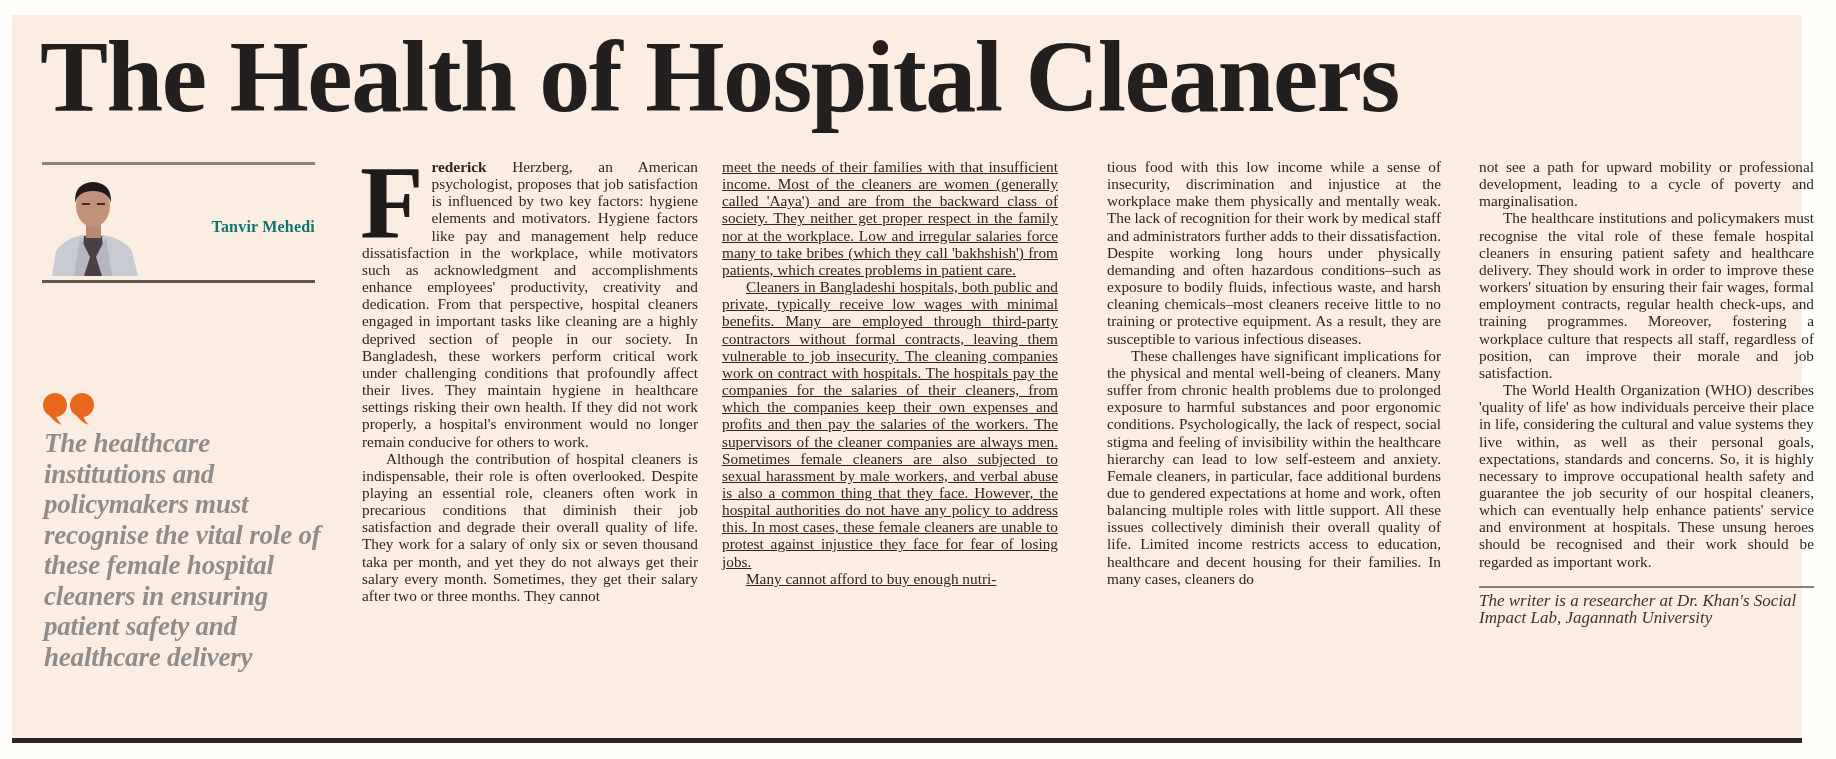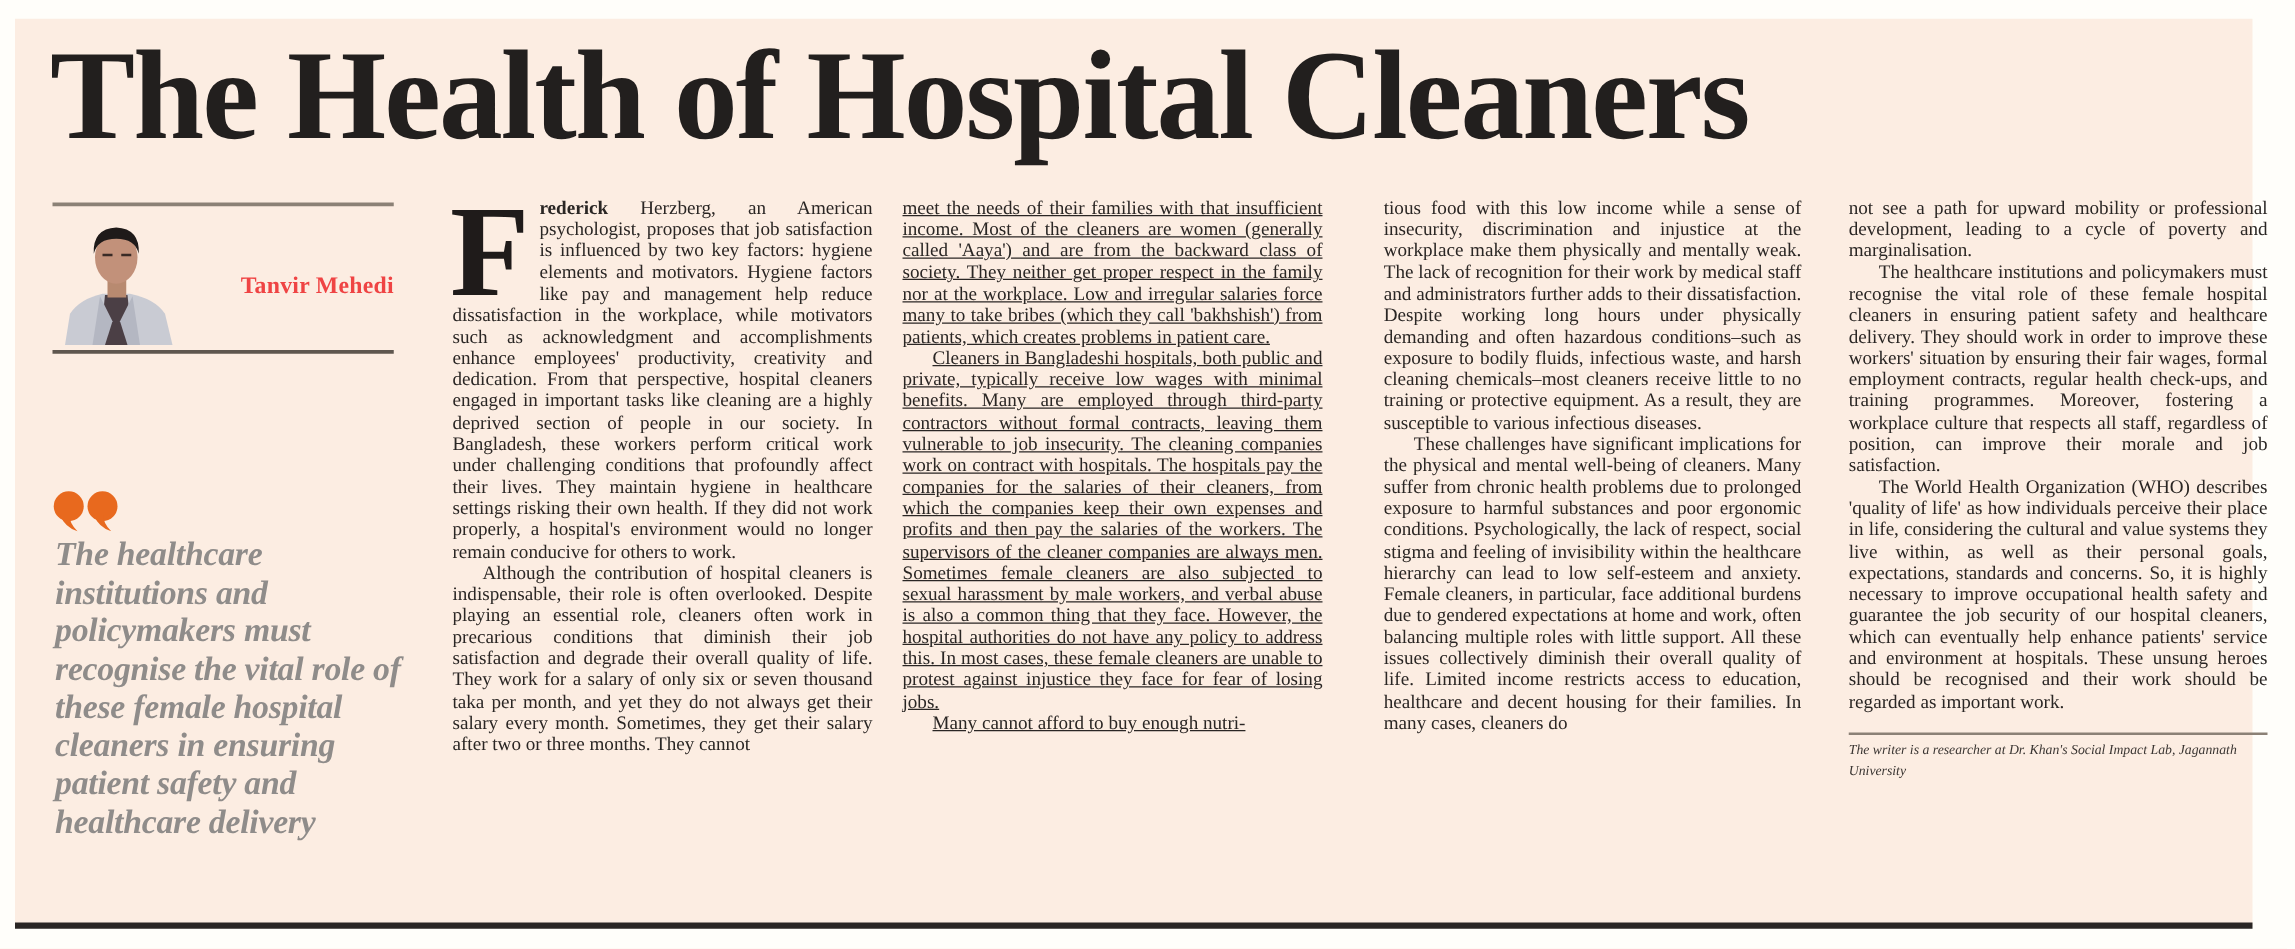--- a/index.html
+++ b/index.html
@@ -21,21 +21,21 @@
     white-space:nowrap;
   }
   .author-box {
     position:absolute; left:42px; top:162px; width:273px; height:115px;
     border-top:3px solid #8b8176; border-bottom:3px solid #5f574f;
   }
   .avatar {
     position:absolute; left:2px; top:8px; width:98px; height:103px; overflow:hidden;
   }
   .author-name {
-    position:absolute; right:0; top:53px; font-weight:700; font-size:19px; color:#ef4444;
+    position:absolute; right:0; top:53px; font-weight:700; font-size:16px; color:#0f766e;
     letter-spacing:0.2px;
   }
   .quote-icon { position:absolute; left:42px; top:392px; width:60px; height:34px; }
   .pull-quote {
     position:absolute; left:44px; top:428px; width:290px; margin:0;
     font-style:italic; font-weight:700; font-size:27px; line-height:30.5px; color:#8f8c8a;
     letter-spacing:-0.2px;
   }
   .col {
     position:absolute; top:158px; width:336px;
@@ -48,21 +48,21 @@
   .col2 { left:722px;text-decoration:underline; }
   .col3 { left:1107px; width:334px; }
   .col4 { left:1447px; width:335px;margin-left:32px; }
   .dropcap {
     float:left; font-size:104px; line-height:80px; font-weight:700;
     margin:4px 8px 0 -2px; color:#1f1b1a; font-family:"Liberation Serif",serif;
   }
   .lead-bold { font-weight:700; }
   .byline-rule { border-top:2px solid #8b8176; margin-top:16px; padding-top:4px; }
   .byline {
-    font-style:italic; font-size:11px; line-height:17px; text-align:left; color:#3a3532;
+    font-style:italic; font-size:17px; line-height:17px; text-align:left; color:#3a3532;
   }
 </style>
 </head>
 <body>
 
 <div class="panel"></div>
 
 <h1 class="title">The Health of Hospital Cleaners</h1>
 
 <div class="author-box">

